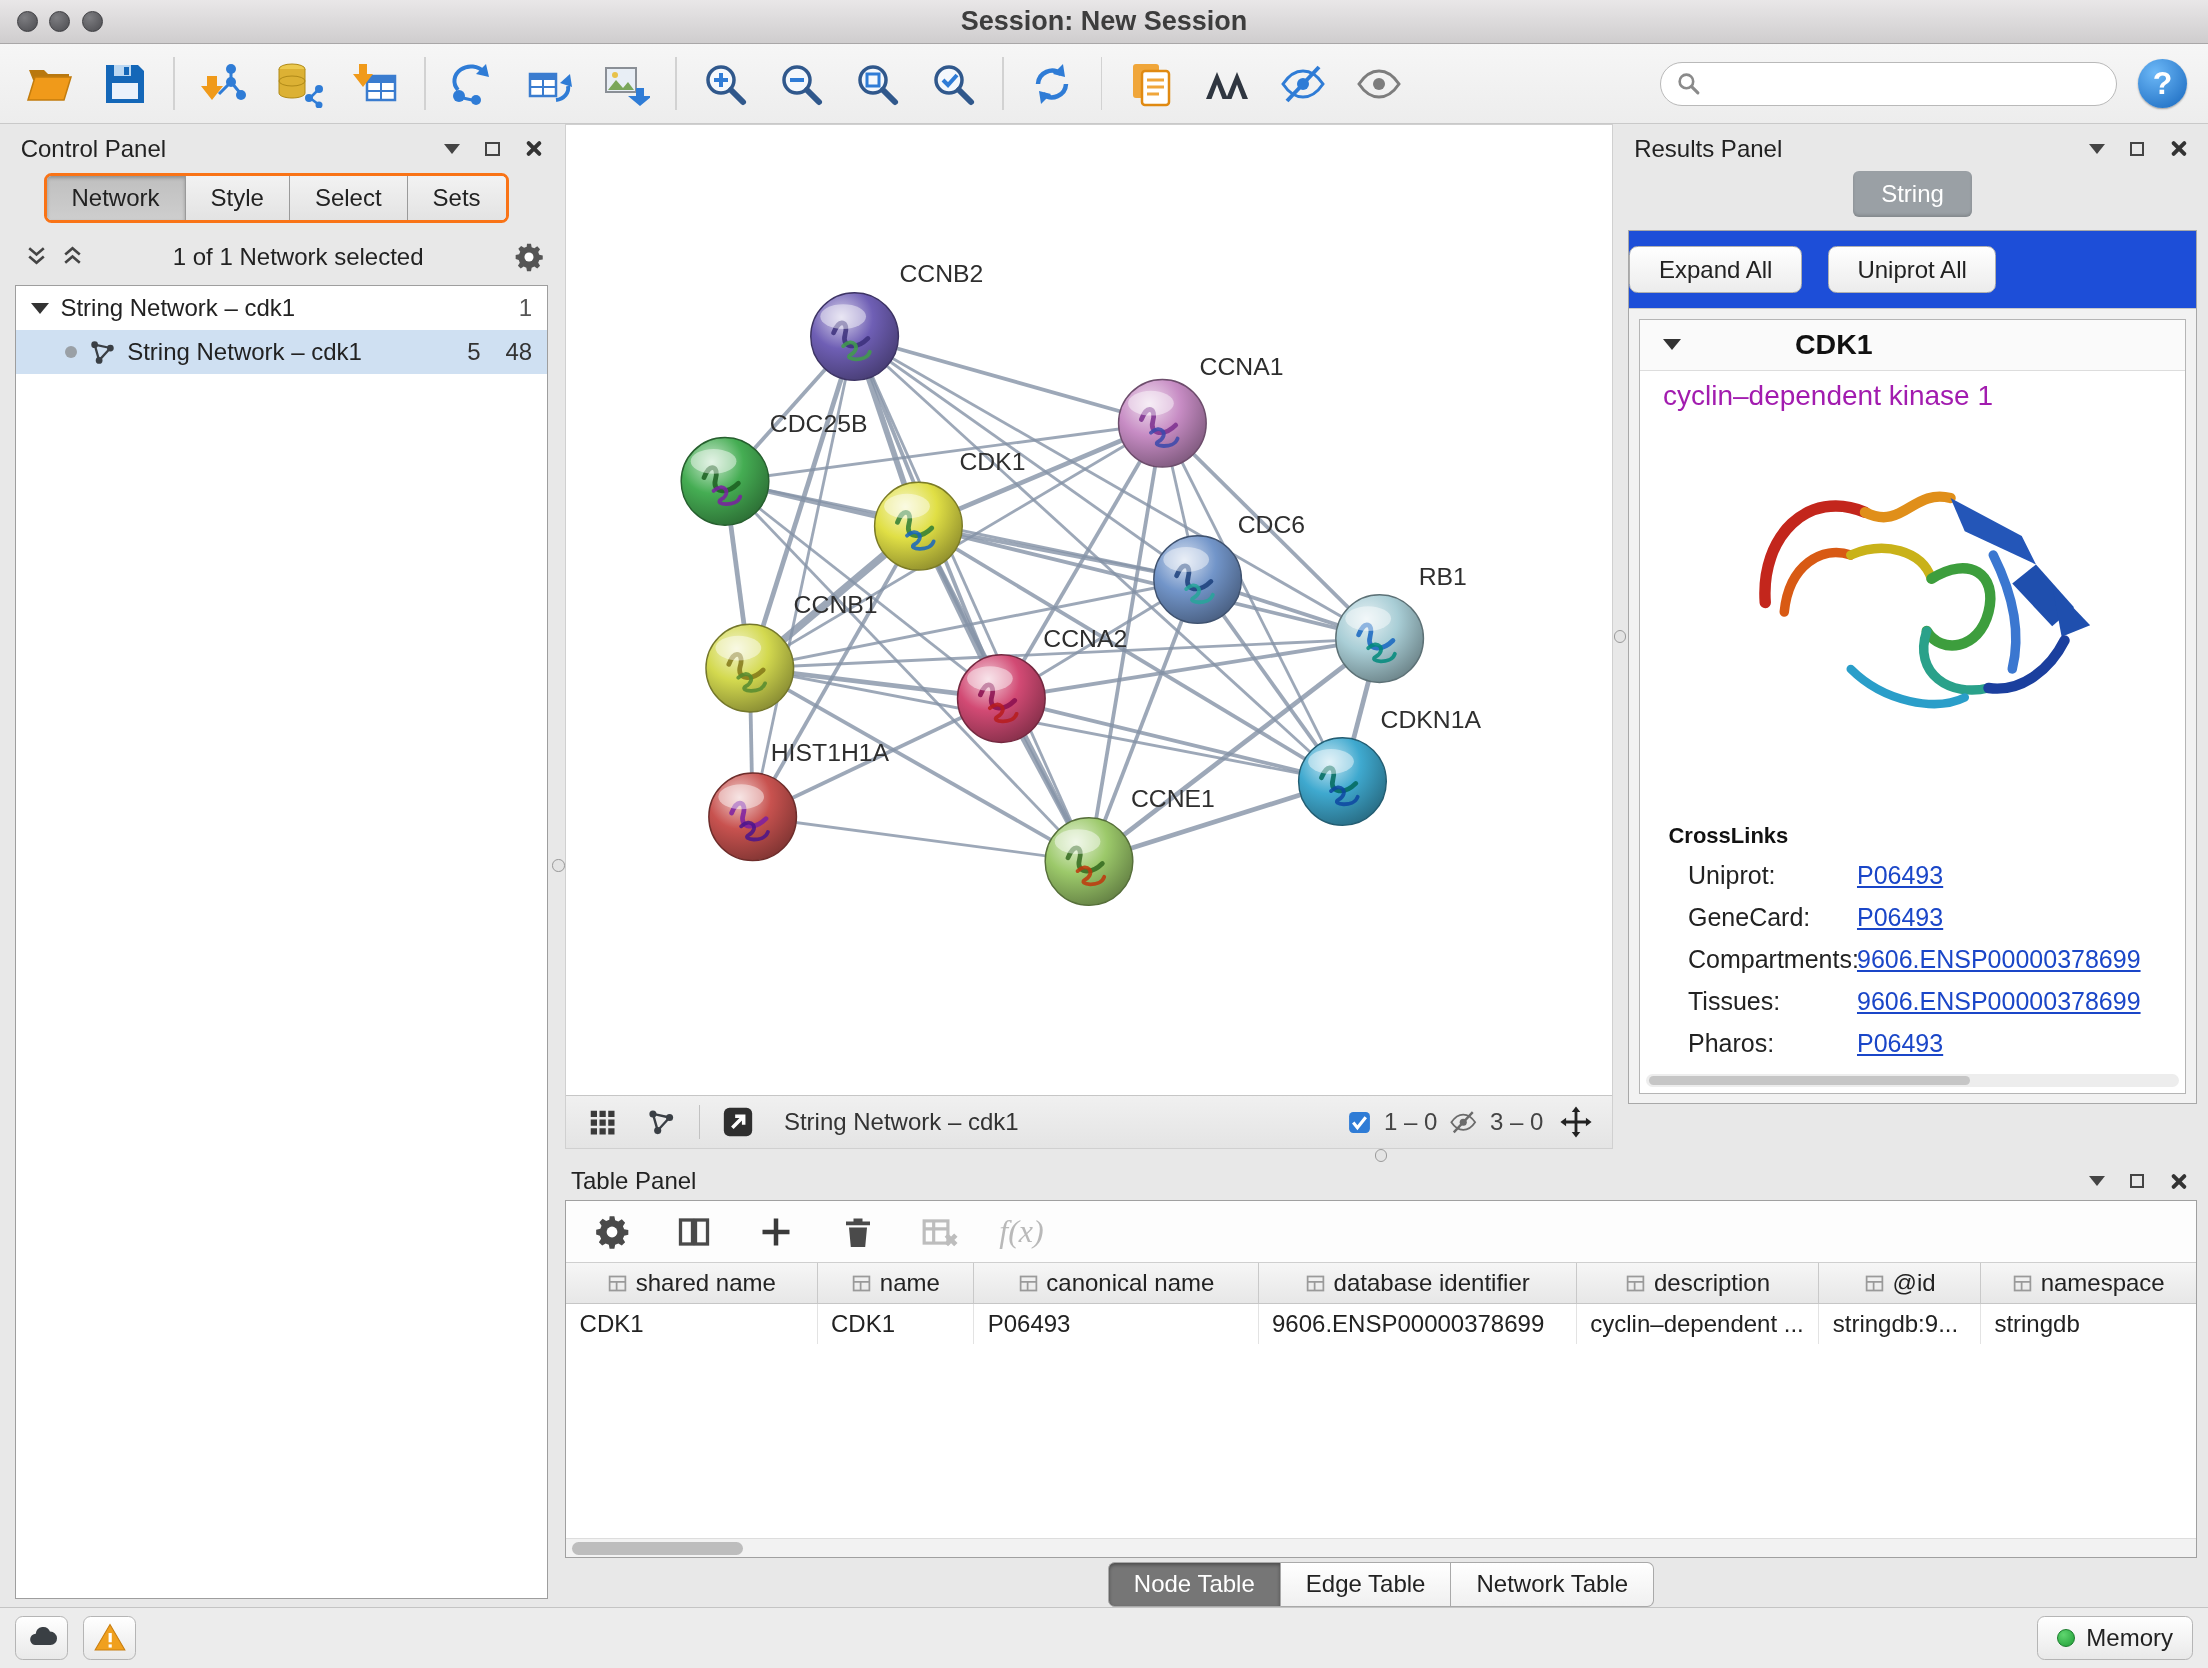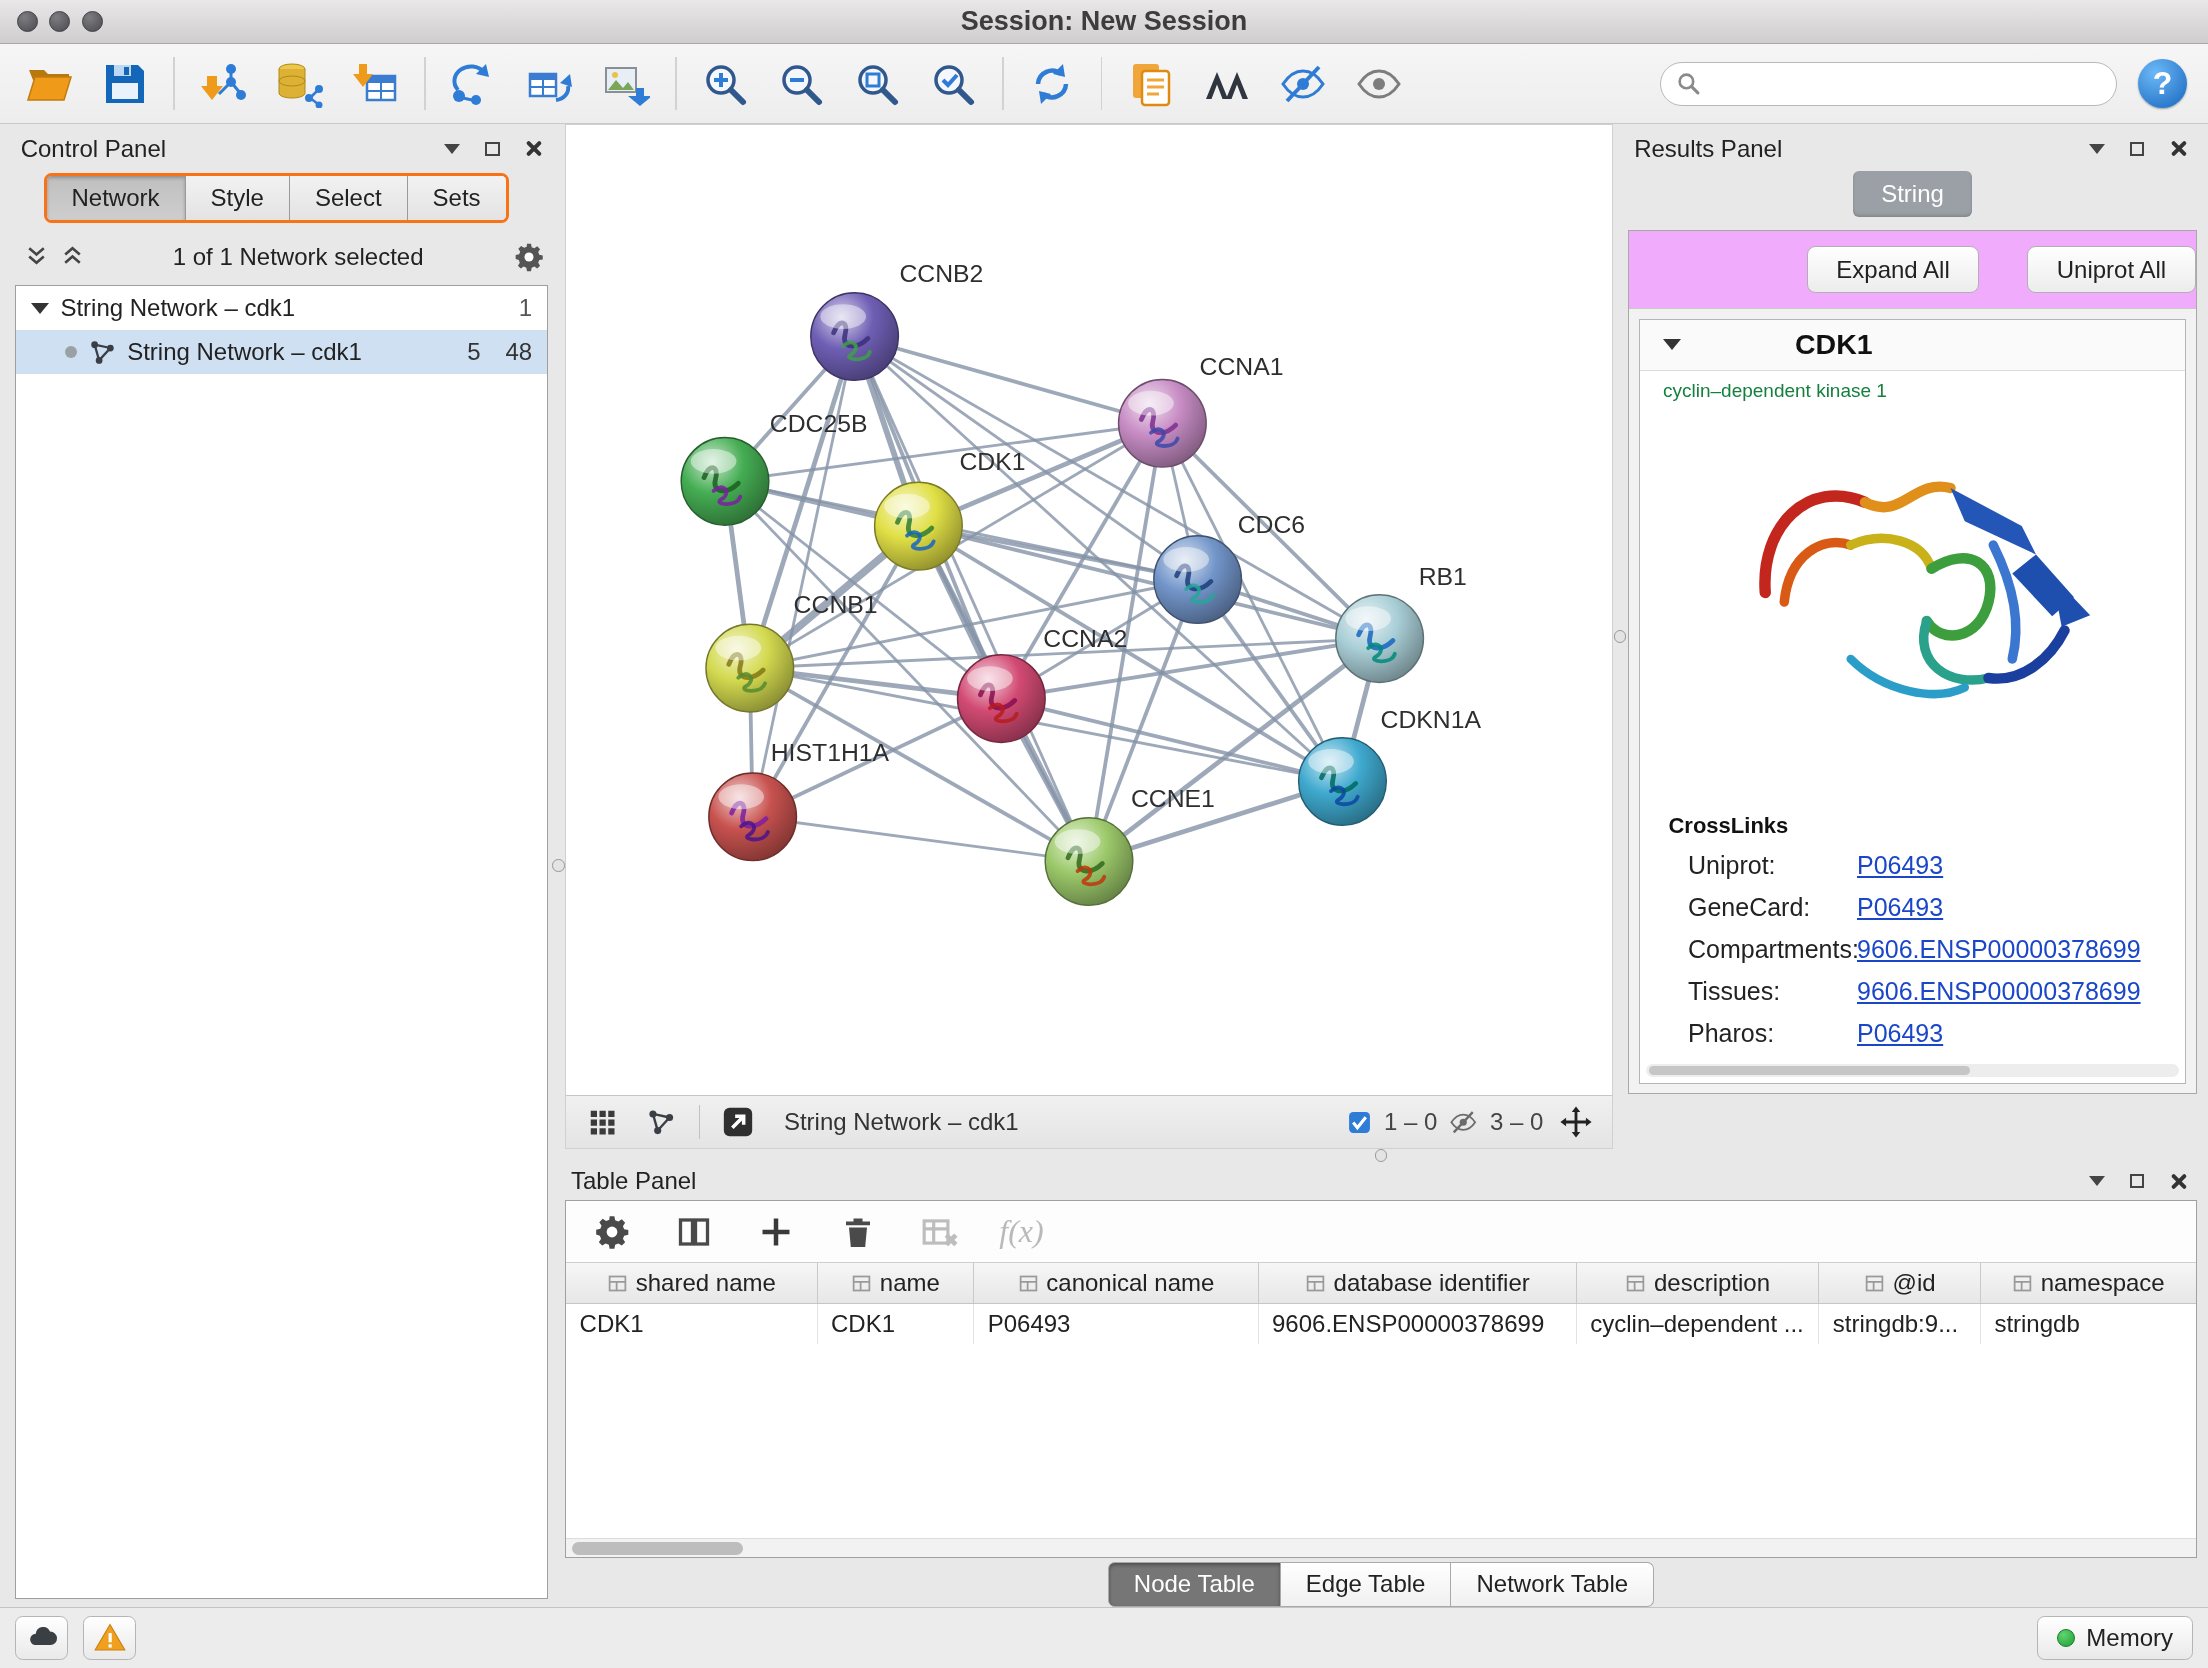--- a/index.html
+++ b/index.html
@@ -72,27 +72,27 @@
   .nsep { width:1px; height:34px; background:#c2c2c2; }
   .nettitle { font-size:24px; color:#333; margin-left:7.6px; }
   .netright { margin-left:auto; display:flex; align-items:center; gap:12px; }
   .cnt { font-size:24px; color:#444; }
 
   
   .rpanel { flex:1; display:flex; flex-direction:column; padding:5.7px 0 0 1.9px; min-width:0; }
   .stringrow { display:flex; justify-content:center; margin-top:3.8px; }
   .stringtab { border:none; background:#9aa0a5; color:#fff; font-size:24px; font-family:"Liberation Sans",sans-serif; padding:8.6px 28.5px; border-radius:6px; cursor:pointer; box-shadow:inset 0 -1.9px 2.9px rgba(0,0,0,.15); }
   .rbox { margin-top:13.3px; border:1px solid #a8a8a8; background:#f2f2f2; padding:0; }
-  .rbtns { display:flex; justify-content:flex-end; gap:48px; padding:15px 0; border-bottom:1px solid #c9c9c9; background:#f0abfc; }
+  .rbtns { display:flex; justify-content:flex-start; gap:26px; padding:15px 0; border-bottom:1px solid #c9c9c9; background:#1d4ed8; }
   .rbtn { border:1px solid #b0b0b0; background:linear-gradient(#ffffff,#ececec); border-radius:8.6px; font-size:24px; font-family:"Liberation Sans",sans-serif; padding:8.6px 28.5px; cursor:pointer; color:#222; }
   .pcard { margin:9.5px; border:1px solid #b5b5b5; background:#fff; }
   .pcard-head { height:51px; display:flex; align-items:center; background:#fafafa; border-bottom:1px solid #ddd; padding:0 23px; }
   .pcard-head .disc { margin-right:114px; }
   .pname { font-size:28.5px; font-weight:bold; color:#111; }
-  .pdesc { padding:9.5px 23px 1.9px 23px; font-size:19px; color:#15803d; }
+  .pdesc { padding:9.5px 23px 1.9px 23px; font-size:28px; color:#a21caf; }
   .pimg { display:flex; justify-content:center; padding:7.6px 0; }
   .pimg svg { width:409px; height:380px; }
   .xl-title { font-size:22px; font-weight:bold; padding:13.3px 0 5.7px 28.5px; color:#111; }
   .xlrow { display:flex; align-items:center; height:42px; padding-left:48px; }
   .xll { width:169px; font-size:25px; color:#222; }
   .xlv { font-size:25px; color:#1a46c8; text-decoration:underline; cursor:pointer; }
   .pcard-scroll { height:13.3px; margin:9.5px 5.7px 5.7px 5.7px; background:#ededed; border-radius:6.7px; position:relative; }
   .pcard-scroll .thumb { position:absolute; left:3.8px; top:1.9px; width:60%; height:9.5px; background:#c6c6c6; border-radius:4.8px; }
 
   

